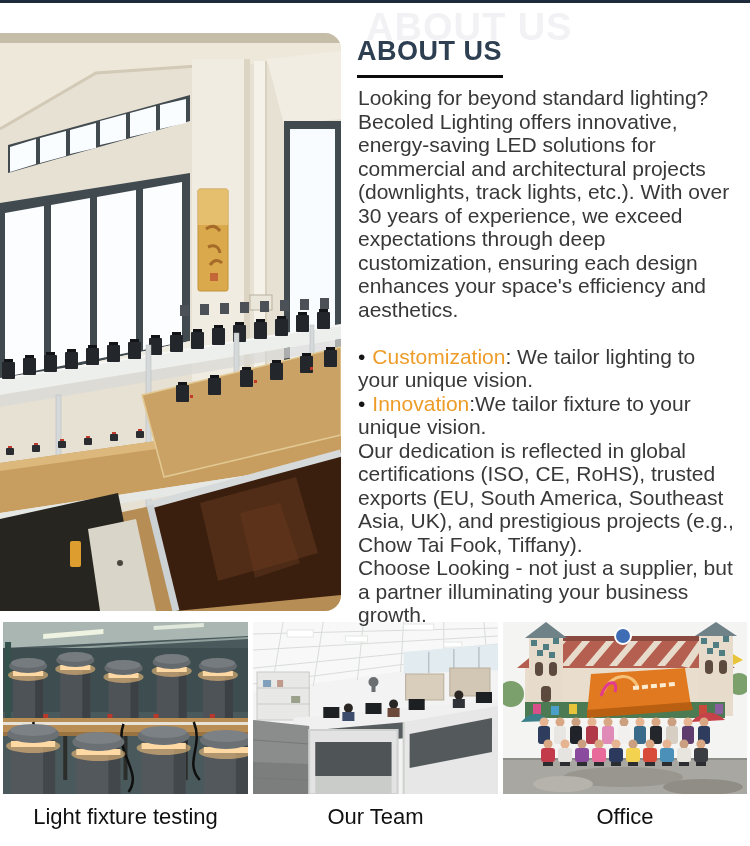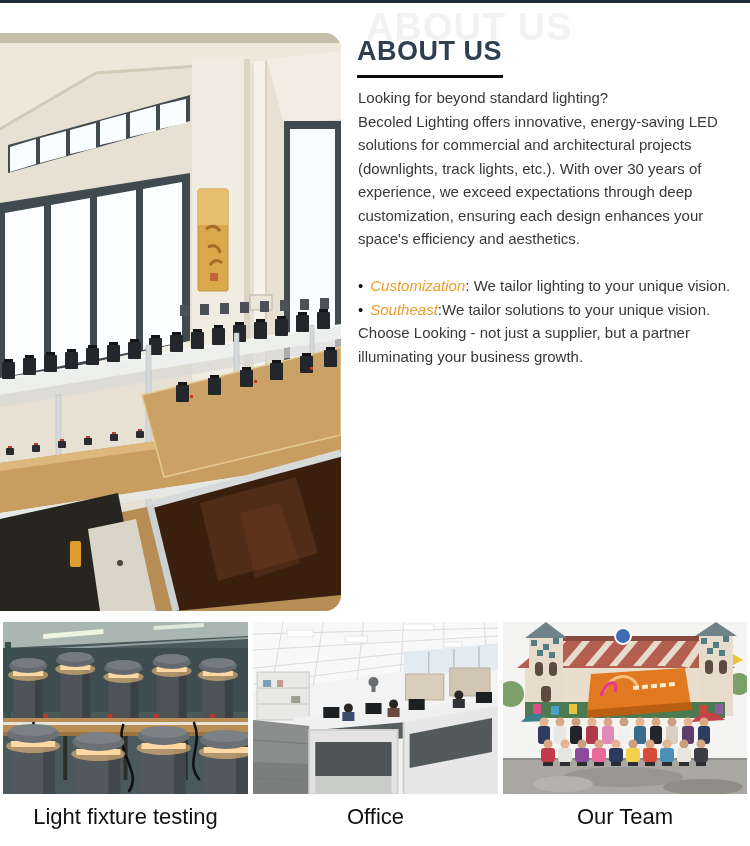--- a/index.html
+++ b/index.html
@@ -23,26 +23,26 @@
   .about-heading {
     position:absolute; left:357px; top:36px; font-size:27px; font-weight:bold;
     color:#2e3f52; letter-spacing:0.5px; z-index:2; white-space:nowrap;
   }
   .heading-underline {
     position:absolute; left:357px; top:75px; width:146px; height:3px; background:#0b0b0b; z-index:2;
   }
 
   .body-text {
     position:absolute; left:358px; top:86px; width:382px;
-    font-size:15px; line-height:23.5px; color:#383838; z-index:2;
+    font-size:21px; line-height:23.5px; color:#383838; z-index:2;
   }
   .body-text p { margin:0; }
   .para-spacer { height:23.5px; }
   .bullet-line .dot { color:#161616; margin-right:7px; }
-  .accent { color:#ee9c28;font-style:italic; }
+  .accent { color:#ee9c28; }
 
   .gallery {
     position:absolute; left:3px; top:622px; width:747px;
     display:grid; grid-template-columns:245px 245px 244px; column-gap:5px;
   }
   .gallery-item { width:100%; height:172px; overflow:hidden; background:#ddd; }
   .gallery-item svg { display:block; }
 
   .caption-row {
     position:absolute; left:3px; top:801px; width:747px;
@@ -182,21 +182,22 @@
   </div>
 
   <div class="watermark">ABOUT US</div>
   <h2 class="about-heading">ABOUT US</h2>
   <div class="heading-underline"></div>
 
   <div class="body-text">
     <p><span>Looking for beyond standard lighting?</span><br><span>Becoled Lighting offers innovative, energy-saving LED solutions for commercial and architectural projects (downlights, track lights, etc.). With over 30 years of experience, we exceed expectations through deep customization, ensuring each design enhances your space's efficiency and aesthetics.</span></p>
     <div class="para-spacer"></div>
     <div class="bullet-line"><span class="dot">•</span><span class="accent">Customization</span><span>: We tailor lighting to your unique vision.</span></div>
-    <div class="bullet-line"><span class="dot">•</span><span class="accent">Southeast</span><span>:We tailor solutions to your unique vision.</span></div>
+    <div class="bullet-line"><span class="dot">•</span><span class="accent">Innovation</span><span>:We tailor fixture to your unique vision.</span></div>
+    <p>Our dedication is reflected in global certifications (ISO, CE, RoHS), trusted exports (EU, South America, Southeast Asia, UK), and prestigious projects (e.g., Chow Tai Fook, Tiffany).</p>
     <p>Choose Looking - not just a supplier, but a partner illuminating your business growth.</p>
   </div>
 
   <div class="gallery">
 
     <div class="gallery-item">
       <svg width="245" height="172" viewBox="0 0 244 172" preserveAspectRatio="none">
         <rect width="244" height="172" fill="#4a5a5c"></rect>
         <polygon points="0,0 244,0 244,14 0,26" fill="#aab6b1"></polygon>
         <path d="M0,30 L244,16" stroke="#8fa09d" stroke-width="2"></path>
@@ -527,16 +528,16 @@
               <rect x="-2" y="4" width="14" height="14" rx="3" fill="#3a3e42"></rect>
               <rect x="0" y="18" width="10" height="4" fill="#2b2d30"></rect>
             </g>
         </g>
       </svg>
     </div>
   </div>
 
   <div class="caption-row">
     <div class="caption">Light fixture testing</div>
+    <div class="caption">Our Team</div>
     <div class="caption">Office</div>
-    <div class="caption">Our Team</div>
   </div>
 </div>
 
 </body></html>

